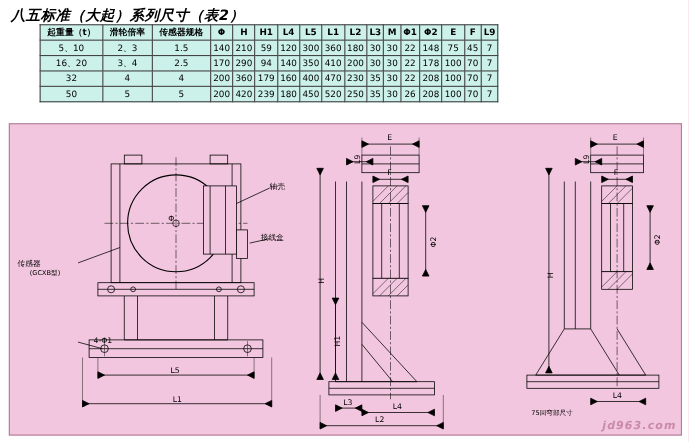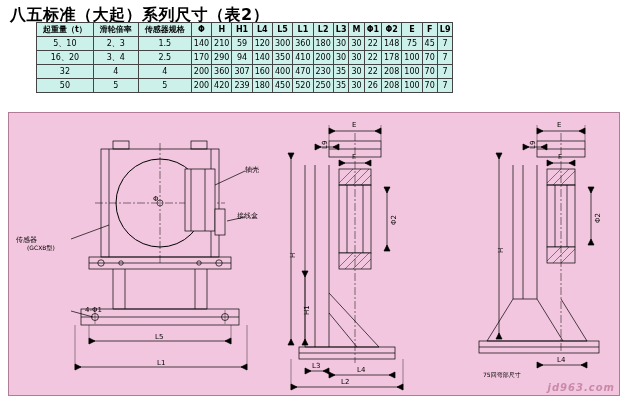--- a/index.html
+++ b/index.html
@@ -8,22 +8,23 @@
     background:#ffffff;
     font-family:"DejaVu Sans","Liberation Sans",sans-serif;
     position:relative;
     overflow:hidden;
   }
   .page{position:absolute;left:0;top:0;width:626px;height:402px;}
 
   
   .title{
     position:absolute;left:10px;top:5px;
-    font-size:16px;font-weight:bold;color:#000;
+    font-size:13px;font-weight:bold;color:#000;
     letter-spacing:0.5px;
+    font-style:italic;
   }
 
   
   .tbl-wrap{position:absolute;left:8px;top:22px;padding-left:28px;}
   table.dims{
     border-collapse:collapse;
     background:#ccf0ea;
     font-size:8px;
     color:#000;
   }
@@ -139,21 +140,21 @@
           <td>100</td>
           <td>70</td>
           <td>7</td>
         </tr>
         <tr>
           <td>32</td>
           <td>4</td>
           <td>4</td>
           <td>200</td>
           <td>360</td>
-          <td>307</td>
+          <td>179</td>
           <td>160</td>
           <td>400</td>
           <td>470</td>
           <td>230</td>
           <td>35</td>
           <td>30</td>
           <td>22</td>
           <td>208</td>
           <td>100</td>
           <td>70</td>

